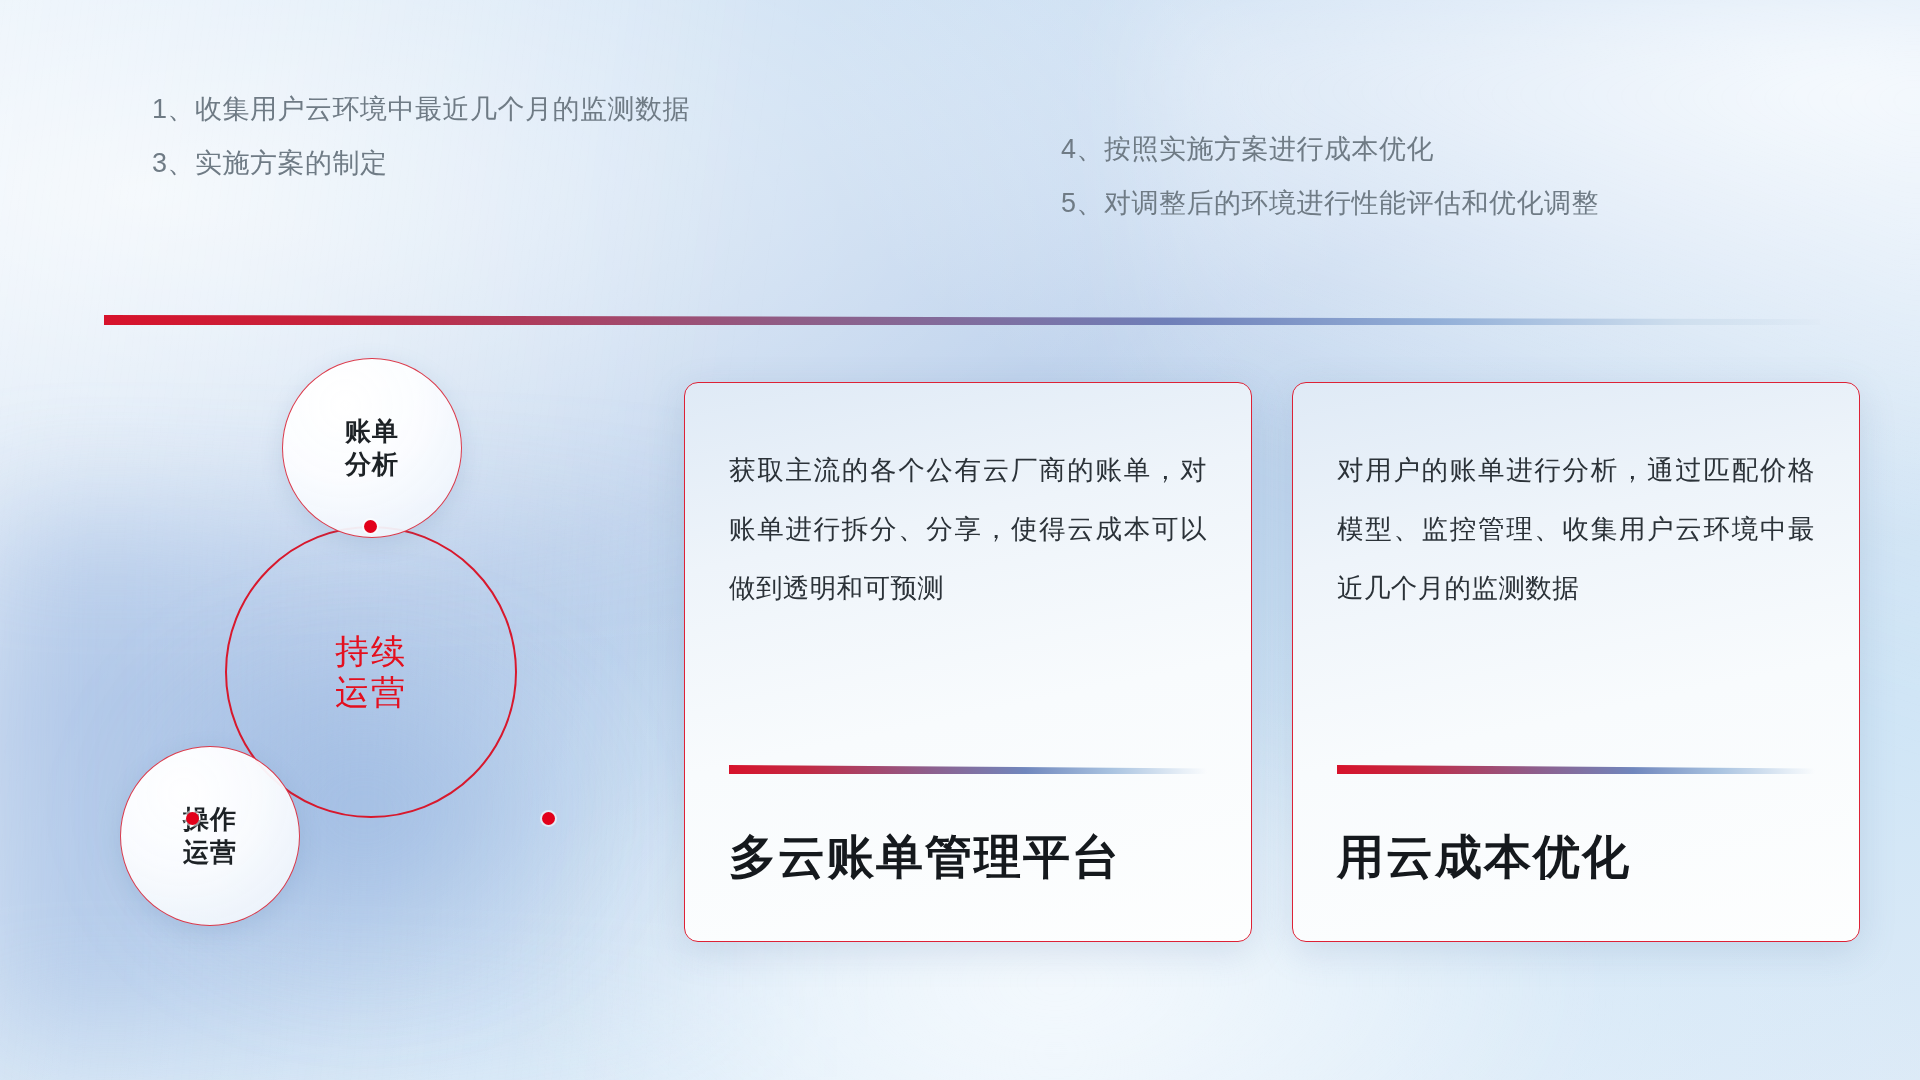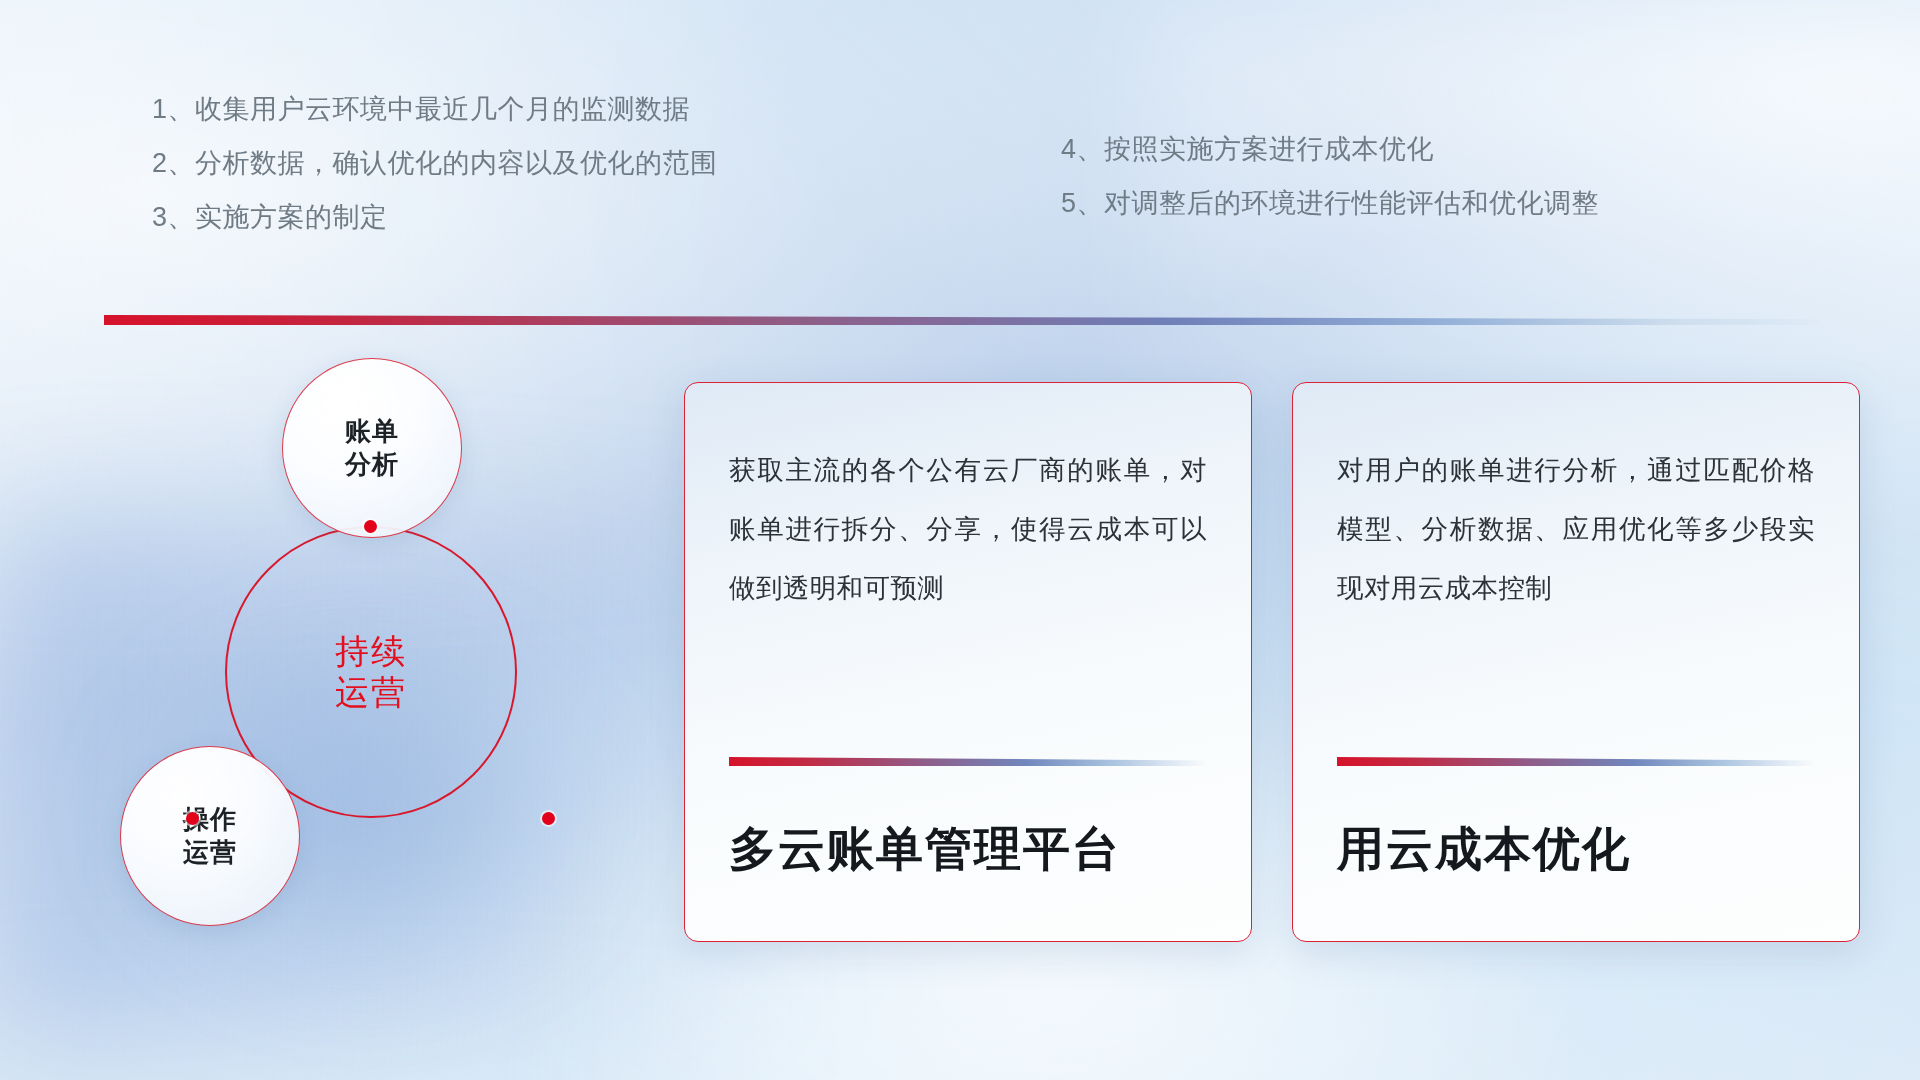--- a/index.html
+++ b/index.html
@@ -204,21 +204,21 @@
   .card {
     position: absolute;
     top: 382px;
     width: 568px;
     height: 560px;
     border: 1.6px solid #dd2236;
     border-radius: 14px;
     box-sizing: border-box;
     background: linear-gradient(168deg, #dfeaf6 0%, #eef4fa 28%, #f8fbfd 58%, #fdfefe 100%);
     box-shadow: 0 10px 36px rgba(86,120,166,0.18);
-    padding: 58px 44px 38px 44px;
+    padding: 58px 44px 30px 44px;
     display: flex;
     flex-direction: column;
   }
   #card-billing { left: 684px; }
   #card-cost { left: 1292px; }
   .card-body {
     font-size: 26.5px;
     line-height: 2.22;
     color: #2b3238;
     letter-spacing: 0.4px;
@@ -250,21 +250,20 @@
 
   <div class="bg-band band-a"></div>
   <div class="bg-band band-b"></div>
   <div class="bg-band band-c"></div>
   <div class="bg-band band-d"></div>
   <div class="bg-band band-e"></div>
 
   <div id="steps">
     <div class="step-col left">
       <div class="step-line">1、收集用户云环境中最近几个月的监测数据</div>
-      <div class="step-line">2、分析数据，确认优化的内容以及优化的范围</div>
       <div class="step-line">3、实施方案的制定</div>
     </div>
     <div class="step-col right">
       <div class="step-line">4、按照实施方案进行成本优化</div>
       <div class="step-line">5、对调整后的环境进行性能评估和优化调整</div>
     </div>
   </div>
 
   <div id="divider">
     <div class="bar"></div>
@@ -300,18 +299,18 @@
     <div class="node-dot" id="dot-right"></div>
   </div>
 
   <div class="card" id="card-billing">
     <div class="card-body">获取主流的各个公有云厂商的账单，对账单进行拆分、分享，使得云成本可以做到透明和可预测</div>
     <div class="card-rule"></div>
     <div class="card-title">多云账单管理平台</div>
   </div>
 
   <div class="card" id="card-cost">
-    <div class="card-body">对用户的账单进行分析，通过匹配价格模型、分析数据、应用优化等多少段实现对用云成本控制</div>
+    <div class="card-body">对用户的账单进行分析，通过匹配价格模型、监控管理、收集用户云环境中最近几个月的监测数据</div>
     <div class="card-rule"></div>
     <div class="card-title">用云成本优化</div>
   </div>
 
 </div>
 
 </body></html>

